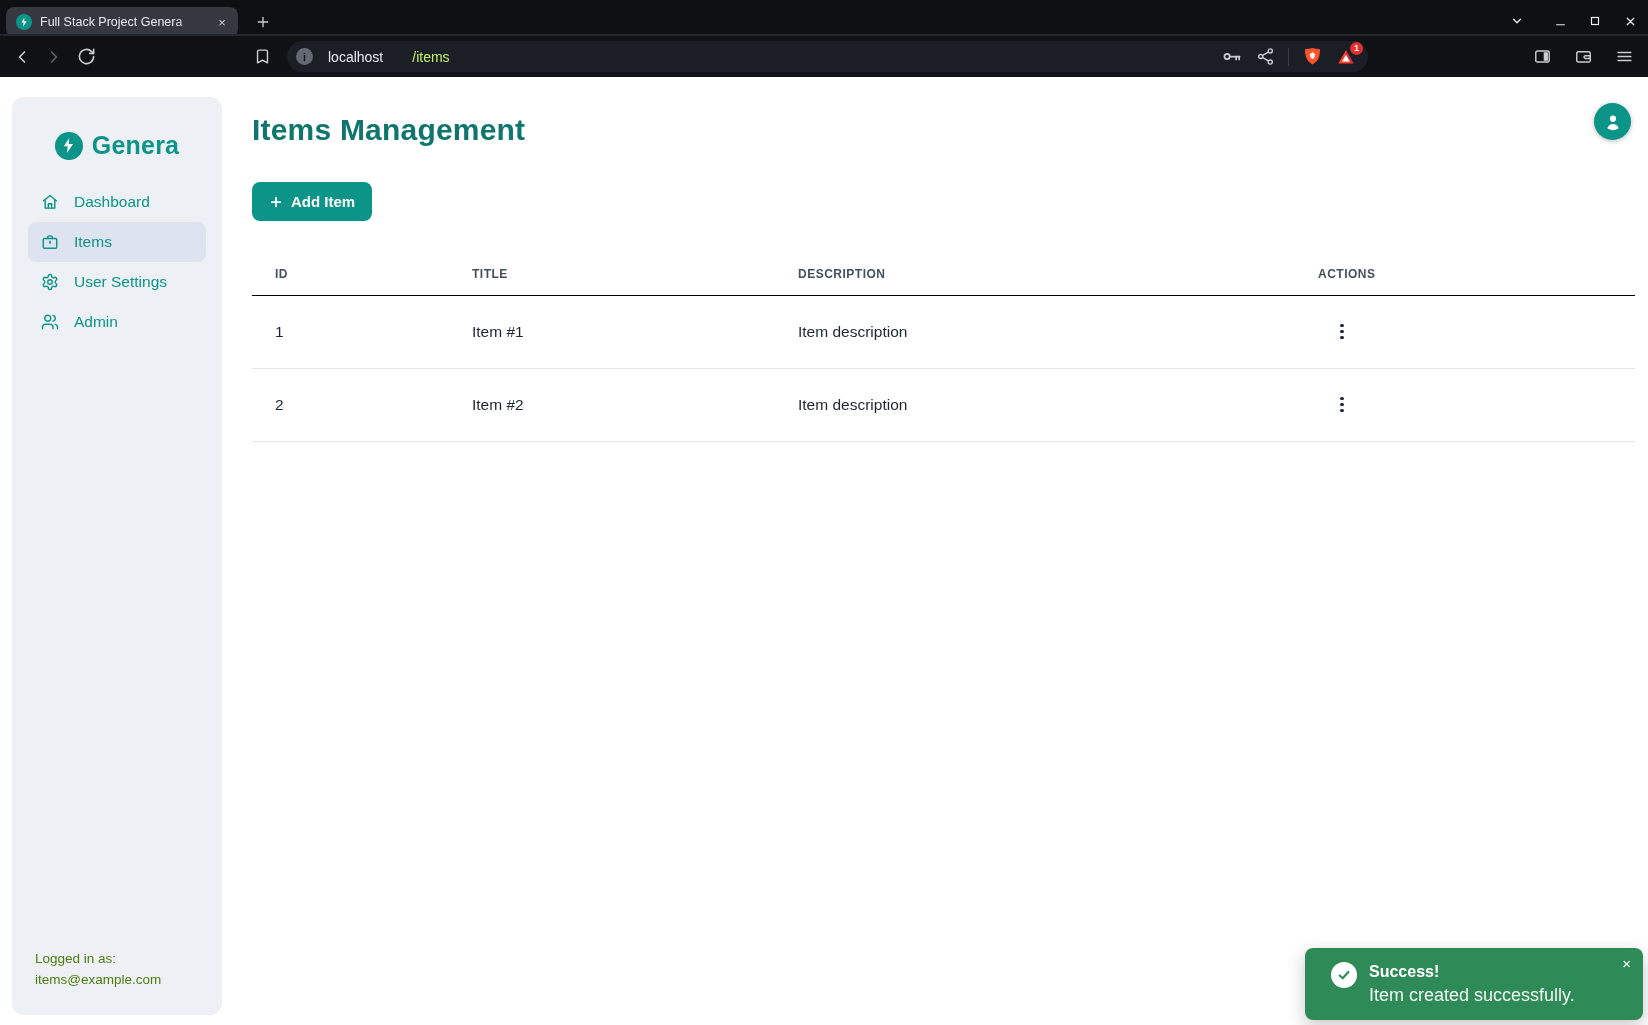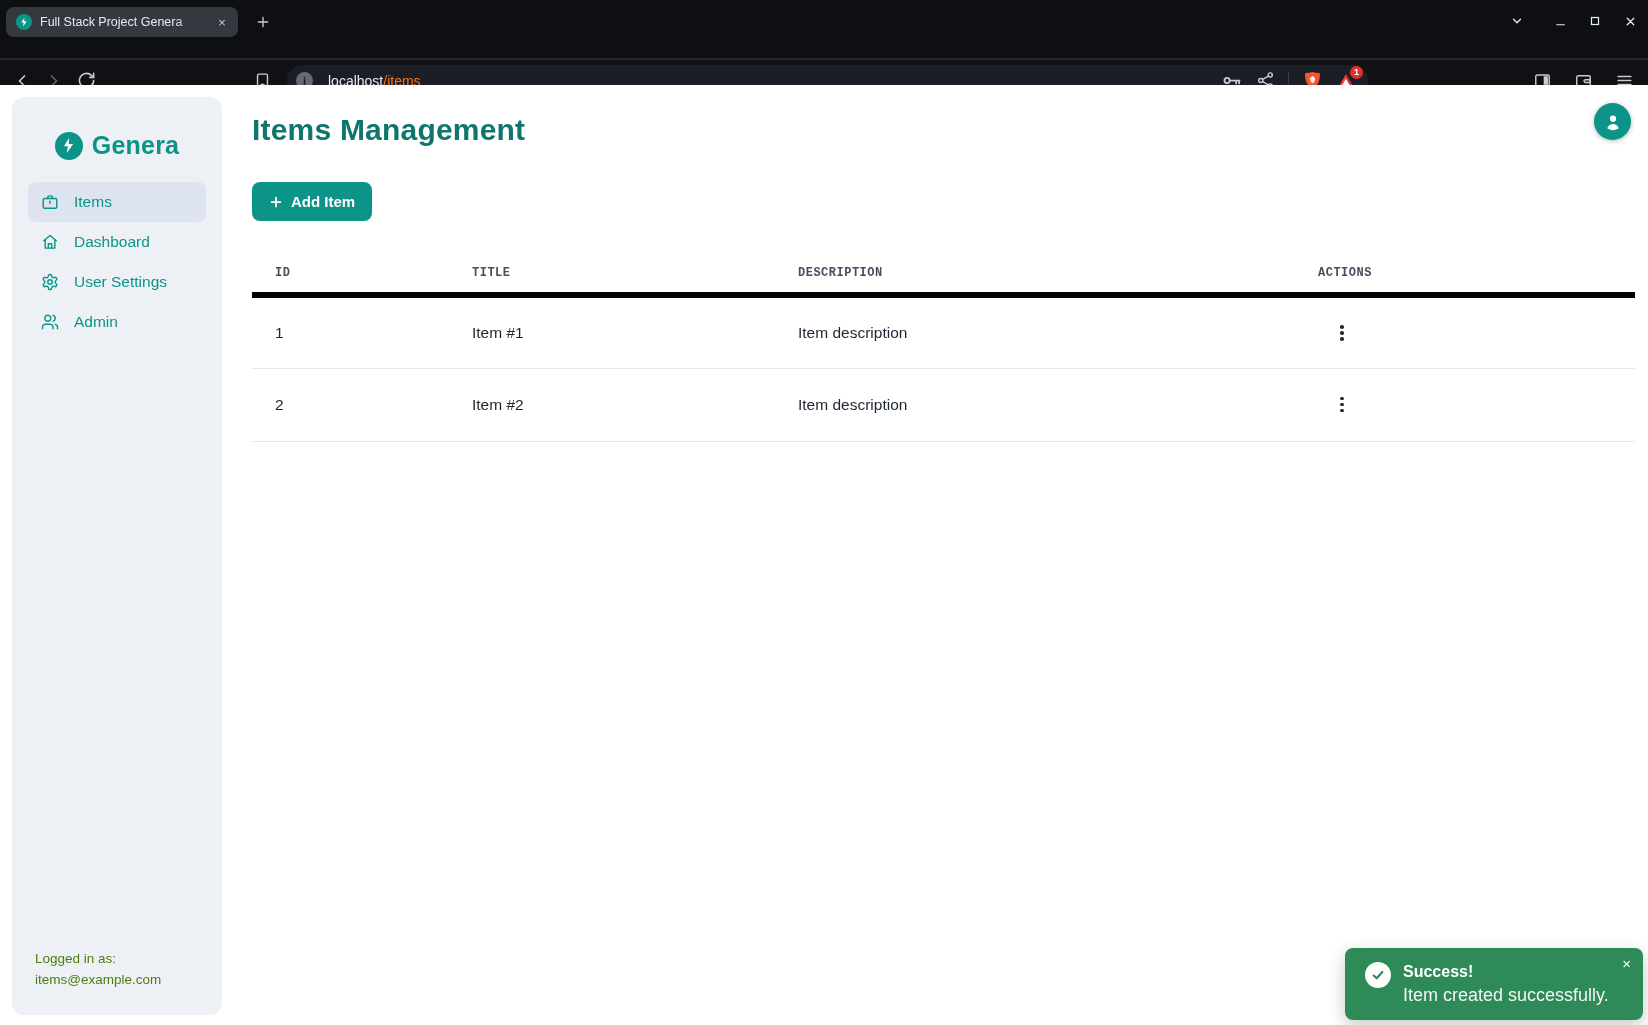--- a/index.html
+++ b/index.html
@@ -1,20 +1,20 @@
 <!DOCTYPE html>
 <html><head>
 <meta charset="utf-8">
 <style>
   * { margin:0; padding:0; box-sizing:border-box; }
   html,body { width:1648px; height:1025px; }
   body { font-family:"Liberation Sans", sans-serif; background:#ffffff; overflow:hidden; position:relative; }
 
   
-  .titlebar { position:relative; height:58px; background:#0d0f13; }
+  .titlebar { position:relative; height:34px; background:#0d0f13; }
   .tab { position:absolute; left:6px; top:7px; width:232px; height:30px; background:#35383f;
          border-radius:8px; display:flex; align-items:center; padding:0 7px 0 10px; cursor:pointer; }
   .tab-favicon { width:16px; height:16px; border-radius:50%; background:#0d9488; flex:none;
                  display:flex; align-items:center; justify-content:center; }
   .tab-title { color:#e8eaed; font-size:12.5px; margin-left:8px; white-space:nowrap; overflow:hidden; flex:1;
                -webkit-mask-image:linear-gradient(90deg,#000 80%,transparent 98%);
                mask-image:linear-gradient(90deg,#000 80%,transparent 98%); }
   .tab-close { color:#c9ccd1; font-size:13px; margin-left:4px; width:18px; height:18px; border:none; background:none;
                display:flex; align-items:center; justify-content:center; cursor:pointer; }
   .newtab-btn { position:absolute; left:248px; top:7px; width:30px; height:30px; border:none; background:none;
@@ -31,21 +31,21 @@
   .tb-back    { left:8px; }
   .tb-forward { left:40px; color:#5f646b; }
   .tb-reload  { left:72px; }
   .tb-bookmark{ left:248px; }
 
   .url-pill { position:absolute; left:287px; top:5px; width:1081px; height:31px; background:#1b1e25;
               border-radius:16px; display:flex; align-items:center; padding:0 12px 0 9px; cursor:text; }
   .info-icon { width:17px; height:17px; border-radius:50%; background:#646a73; color:#14171c;
                font-size:11px; font-weight:700; display:flex; align-items:center; justify-content:center; flex:none; }
   .url-text { margin-left:15px; font-size:14px; color:#e8eaed; white-space:nowrap; }
-  .url-path { color:#f97316; }
+  .url-path { color:#bef264;padding-left:29px; }
   .pill-right { margin-left:auto; display:flex; align-items:center; gap:13px; }
   .pill-btn { border:none; background:none; padding:0; display:flex; align-items:center; justify-content:center;
               color:#c9ccd1; cursor:pointer; position:relative; }
   .pill-divider { width:1px; height:18px; background:#3a3e46; }
   .badge { position:absolute; top:-5px; right:-7px; min-width:13px; height:13px; border-radius:7px; background:#e3302e;
            color:#fff; font-size:9px; font-weight:700; display:flex; align-items:center; justify-content:center; padding:0 3px; }
   .tb-right { position:absolute; right:0; top:0; height:100%; display:flex; align-items:center; gap:13px; padding-right:10px; }
 
   
   .page { position:absolute; top:85px; left:0; right:0; bottom:0; background:#ffffff; }
@@ -64,33 +64,33 @@
   .sidebar-footer { margin-top:auto; padding:0 23px 25px; color:#4d7c0f; font-size:13.5px; line-height:21px; }
 
   .content { position:absolute; left:252px; top:0; right:13px; }
   .page-title { margin-top:28px; font-size:30px; line-height:34px; font-weight:700; color:#0f766e; letter-spacing:0.2px; }
   .add-btn { margin-top:35px; display:inline-flex; align-items:center; gap:8px; height:39px; padding:0 17px;
              background:#0d9488; color:#fff; font-size:15px; font-weight:700; border:none; border-radius:8px; cursor:pointer; }
 
   table.items-table { margin-top:33px; width:100%; border-collapse:collapse; }
   .items-table th { height:41px; text-align:left; vertical-align:middle; padding-left:23px;
                     font-size:12px; font-weight:700; letter-spacing:0.5px; color:#45505f;
-                    border-bottom:6px solid #000000;font-family:Liberation Mono, monospace; }
+                    border-bottom:1px solid #000000; }
   .items-table td { height:73px; vertical-align:middle; padding-left:23px;
                     font-size:15.5px; color:#1d2531; border-bottom:1px solid #e4e8ed; }
   .kebab { margin-left:11px; width:26px; height:30px; display:flex; flex-direction:column; align-items:center;
            justify-content:center; gap:2.4px; background:none; border:none; cursor:pointer; }
   .kebab i { width:3.6px; height:3.6px; border-radius:50%; background:#202b3a; }
 
   .avatar { position:absolute; top:18px; right:17px; width:37px; height:37px; border-radius:50%; background:#0d9488;
             border:none; display:flex; align-items:center; justify-content:center; cursor:pointer;
             box-shadow:0 1px 5px rgba(0,0,0,0.28); }
 
-  .toast { position:absolute; right:5px; bottom:5px; width:298px; border-radius:8px; background:#2e8b57; color:#fff;
-           padding:13px 16px 13px 20px; box-shadow:0 6px 18px rgba(0,0,0,0.22); display:flex; gap:12px; }
+  .toast { position:absolute; right:5px; bottom:5px; width:338px; border-radius:8px; background:#2e8b57; color:#fff;
+           padding:13px 16px 13px 26px; box-shadow:0 6px 18px rgba(0,0,0,0.22); display:flex; gap:12px; }
   .toast-icon { width:26px; height:26px; border-radius:50%; background:#fff; flex:none; margin-top:1px;
                 display:flex; align-items:center; justify-content:center; }
   .toast-title { font-size:16px; font-weight:700; line-height:22px; }
   .toast-msg { font-size:18px; line-height:24px; color:#f2f6f3; }
   .toast-close { position:absolute; top:7px; right:12px; background:none; border:none; color:#fff;
                  font-size:15px; cursor:pointer; }
 </style>
 </head>
 <body>
 
@@ -222,35 +222,35 @@
     <div class="brand">
       <span class="brand-icon">
         <svg width="17" height="17" viewBox="0 0 24 24">
             <polygon points="13,1.5 5.5,13 11,13 9.8,22.5 18.5,10 12.3,10" fill="#ffffff"></polygon>
           </svg>
       </span>
       <span class="brand-name">Genera</span>
     </div>
 
     <nav class="nav">
+      <button class="nav-item">
+        <svg width="18" height="18" viewBox="0 0 24 24" fill="none" stroke="#0d9488" stroke-width="1.9" stroke-linecap="round" stroke-linejoin="round">
+            <path d="M3.6 10.4 12 3.4l8.4 7"></path>
+            <path d="M5.6 8.9V20.2h12.8V8.9"></path>
+            <path d="M9.8 20.2v-5.8h4.4v5.8"></path>
+          </svg>
+        <span>Dashboard</span>
+      </button>
       <button class="nav-item active">
         <svg width="18" height="18" viewBox="0 0 24 24" fill="none" stroke="#0d9488" stroke-width="1.9" stroke-linecap="round" stroke-linejoin="round">
             <rect x="3" y="7.3" width="18" height="13" rx="1.8"></rect>
             <path d="M9 7.3V5.6a1.8 1.8 0 0 1 1.8-1.8h2.4A1.8 1.8 0 0 1 15 5.6v1.7"></path>
             <path d="M12 11v2.6"></path>
           </svg>
         <span>Items</span>
-      </button>
-      <button class="nav-item">
-        <svg width="18" height="18" viewBox="0 0 24 24" fill="none" stroke="#0d9488" stroke-width="1.9" stroke-linecap="round" stroke-linejoin="round">
-            <path d="M3.6 10.4 12 3.4l8.4 7"></path>
-            <path d="M5.6 8.9V20.2h12.8V8.9"></path>
-            <path d="M9.8 20.2v-5.8h4.4v5.8"></path>
-          </svg>
-        <span>Dashboard</span>
       </button>
       <button class="nav-item">
         <svg width="18" height="18" viewBox="0 0 24 24" fill="none" stroke="#0d9488" stroke-width="1.9" stroke-linecap="round" stroke-linejoin="round">
             <path d="M12.22 2h-.44a2 2 0 0 0-2 2v.18a2 2 0 0 1-1 1.73l-.43.25a2 2 0 0 1-2 0l-.15-.08a2 2 0 0 0-2.73.73l-.22.38a2 2 0 0 0 .73 2.73l.15.1a2 2 0 0 1 1 1.72v.51a2 2 0 0 1-1 1.74l-.15.09a2 2 0 0 0-.73 2.73l.22.38a2 2 0 0 0 2.73.73l.15-.08a2 2 0 0 1 2 0l.43.25a2 2 0 0 1 1 1.73V20a2 2 0 0 0 2 2h.44a2 2 0 0 0 2-2v-.18a2 2 0 0 1 1-1.73l.43-.25a2 2 0 0 1 2 0l.15.08a2 2 0 0 0 2.73-.73l.22-.39a2 2 0 0 0-.73-2.73l-.15-.08a2 2 0 0 1-1-1.74v-.5a2 2 0 0 1 1-1.74l.15-.09a2 2 0 0 0 .73-2.73l-.22-.38a2 2 0 0 0-2.73-.73l-.15.08a2 2 0 0 1-2 0l-.43-.25a2 2 0 0 1-1-1.73V4a2 2 0 0 0-2-2z"></path>
             <circle cx="12" cy="12" r="3"></circle>
           </svg>
         <span>User Settings</span>
       </button>
       <button class="nav-item">
         <svg width="18" height="18" viewBox="0 0 24 24" fill="none" stroke="#0d9488" stroke-width="1.9" stroke-linecap="round" stroke-linejoin="round">

